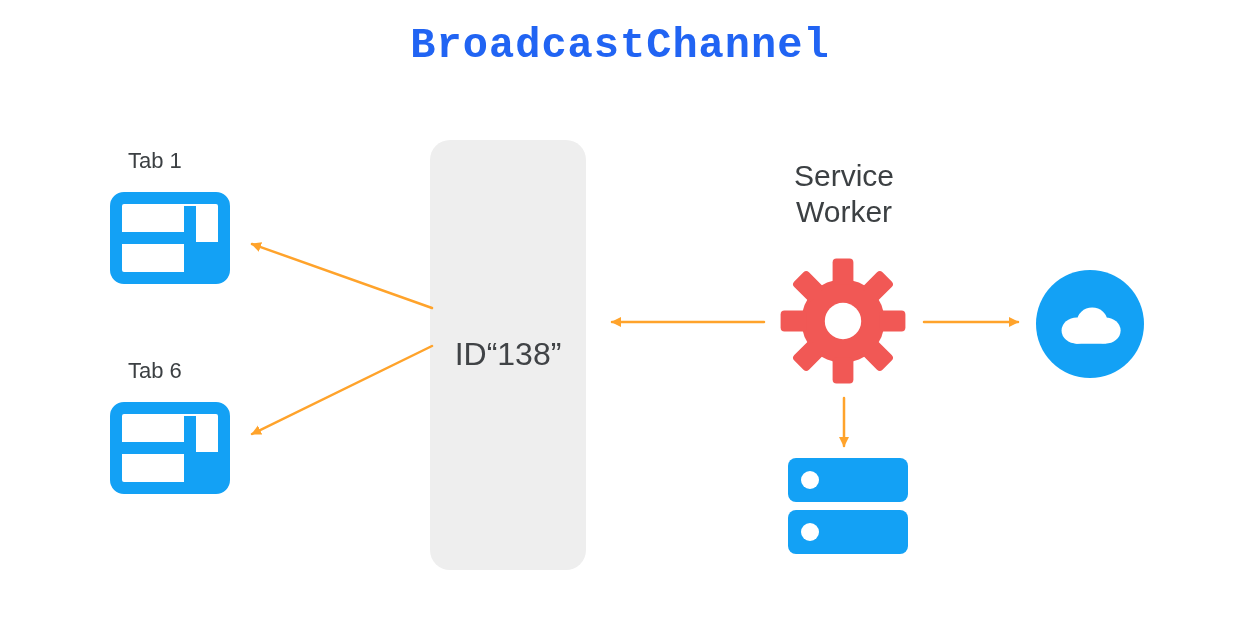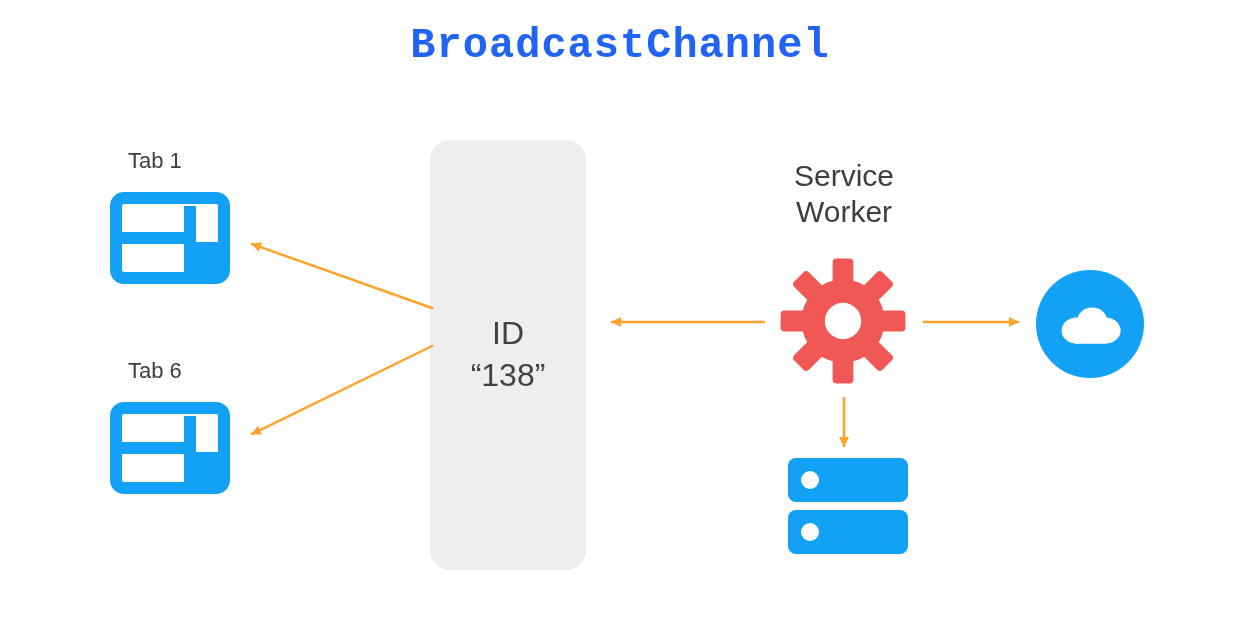--- a/index.html
+++ b/index.html
@@ -30,21 +30,21 @@
   }
   .channel {
     position: absolute;
     left: 430px;
     top: 140px;
     width: 156px;
     height: 430px;
     background: #eeeeee;
     border-radius: 20px;
     display: flex;
-    flex-direction: column;
+    flex-direction: row;
     align-items: center;
     justify-content: center;
     color: #404346;
     font-size: 32px;
     line-height: 1.3;
     text-align: center;
   }
   .tab-label {
     position: absolute;
     font-size: 22px;

